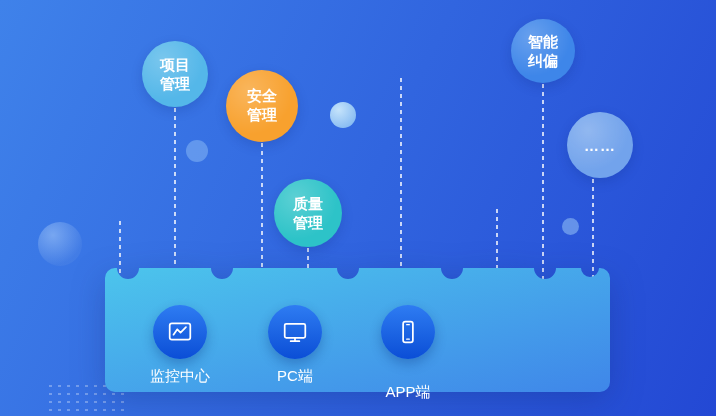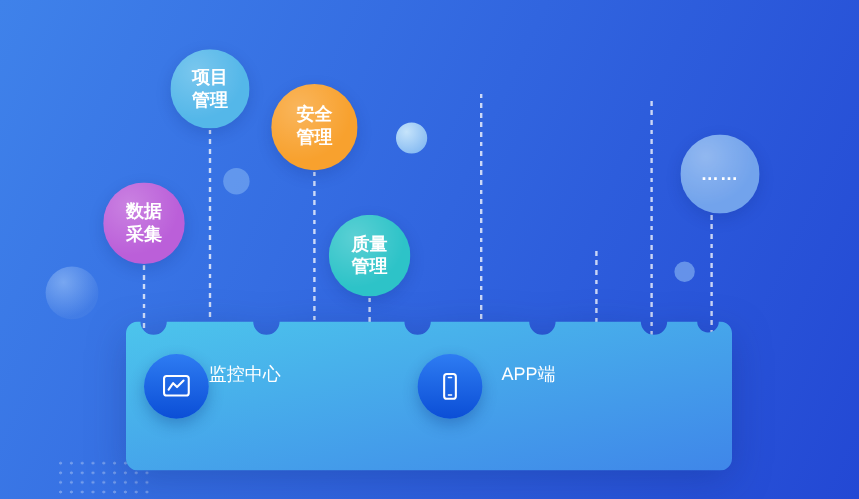--- a/index.html
+++ b/index.html
@@ -38,21 +38,21 @@
   .b2{left:142px;top:41px;width:66px;height:66px;}
   .b3{left:226px;top:70px;width:72px;height:72px;}
   .b4{left:274px;top:179px;width:68px;height:68px;}
   .b5{left:367px;top:9px;width:68px;height:68px;}
   .b6{left:465px;top:144px;width:64px;height:64px;}
   .b7{left:511px;top:19px;width:64px;height:64px;}
   .b8{left:567px;top:112px;width:66px;height:66px;}
   .b8 .bl{letter-spacing:1px;font-weight:700;}
   
   .platform{position:absolute;left:105px;top:268px;z-index:2;filter:drop-shadow(0 8px 16px rgba(8,30,100,0.25));}
-  .station{position:absolute;width:120px;top:295px;z-index:3;display:flex;flex-direction:row;}
+  .station{position:absolute;width:120px;top:305px;z-index:3;display:flex;flex-direction:column;align-items:center;}
   .s1{left:120px;}.s2{left:235px;}.s3{left:348px;gap:16px;}.s4{left:463px;}
   .station-circle{width:54px;height:54px;border-radius:50%;
     background:linear-gradient(180deg,var(--station-circle-from,#2e7cf2),var(--station-circle-to,#0b4ed6));
     display:flex;align-items:center;justify-content:center;
     box-shadow:0 5px 12px rgba(8,40,120,0.3);}
   .station-label{margin-top:8px;color:#fff;font-size:15px;}
   .icon-svg{display:block;}
 </style>
 </head>
 <body>
@@ -87,46 +87,56 @@
   <div class="station s1">
     <div class="station-circle">
       <svg class="icon-svg" width="26" height="26" viewBox="0 0 24 24" fill="none" stroke="#ffffff" stroke-width="1.6" stroke-linecap="round" stroke-linejoin="round">
         <rect x="2.5" y="4" width="19" height="15" rx="2"></rect>
         <polyline points="6,14.5 9.5,9.5 12.5,12.5 17.5,7.5"></polyline>
       </svg>
     </div>
     <div class="station-label">监控中心</div>
   </div>
 
+  <div class="station s2">
+    <div class="station-circle">
+      <svg class="icon-svg" width="26" height="26" viewBox="0 0 24 24" fill="none" stroke="#ffffff" stroke-width="1.6" stroke-linecap="round" stroke-linejoin="round">
+        <rect x="2.5" y="4.5" width="19" height="13" rx="1.5"></rect>
+        <path d="M12,17.5 V20.5"></path>
+        <path d="M8,20.5 H16"></path>
+      </svg>
+    </div>
+    <div class="station-label">PC端</div>
+  </div>
 
   <div class="station s3">
     <div class="station-circle">
       <svg class="icon-svg" width="26" height="26" viewBox="0 0 24 24" fill="none" stroke="#ffffff" stroke-width="1.6" stroke-linecap="round" stroke-linejoin="round">
         <rect x="7.5" y="2.5" width="9" height="19" rx="2"></rect>
         <path d="M10.8,5.2 H13.2" stroke-width="1.2"></path>
         <path d="M10.8,18.6 H13.2" stroke-width="1.2"></path>
       </svg>
     </div>
     <div class="station-label">APP端</div>
   </div>
 
 
-  <div class="balloon b1" style="background-color: rgb(187, 95, 217);">
-    <span class="bl">数据</span>
-    <span class="bl">采集</span>
-  </div>
   <div class="balloon b2" style="background-color: rgb(84, 183, 233);">
     <span class="bl">项目</span>
     <span class="bl">管理</span>
   </div>
   <div class="balloon b3" style="background-color: rgb(248, 161, 46); font-family: Liberation Serif, serif;">
     <span class="bl">安全</span>
     <span class="bl">管理</span>
   </div>
   <div class="balloon b4" style="background-color: rgb(45, 195, 200);">
     <span class="bl">质量</span>
     <span class="bl">管理</span>
   </div>
+  <div class="balloon b7" style="background-color: rgb(62, 134, 233);">
+    <span class="bl">智能</span>
+    <span class="bl">纠偏</span>
+  </div>
   <div class="balloon b8" style="background-color: rgba(133, 183, 240, 0.8);">
     <span class="bl">……</span>
   </div>
 
 </div>
 
 </body></html>

